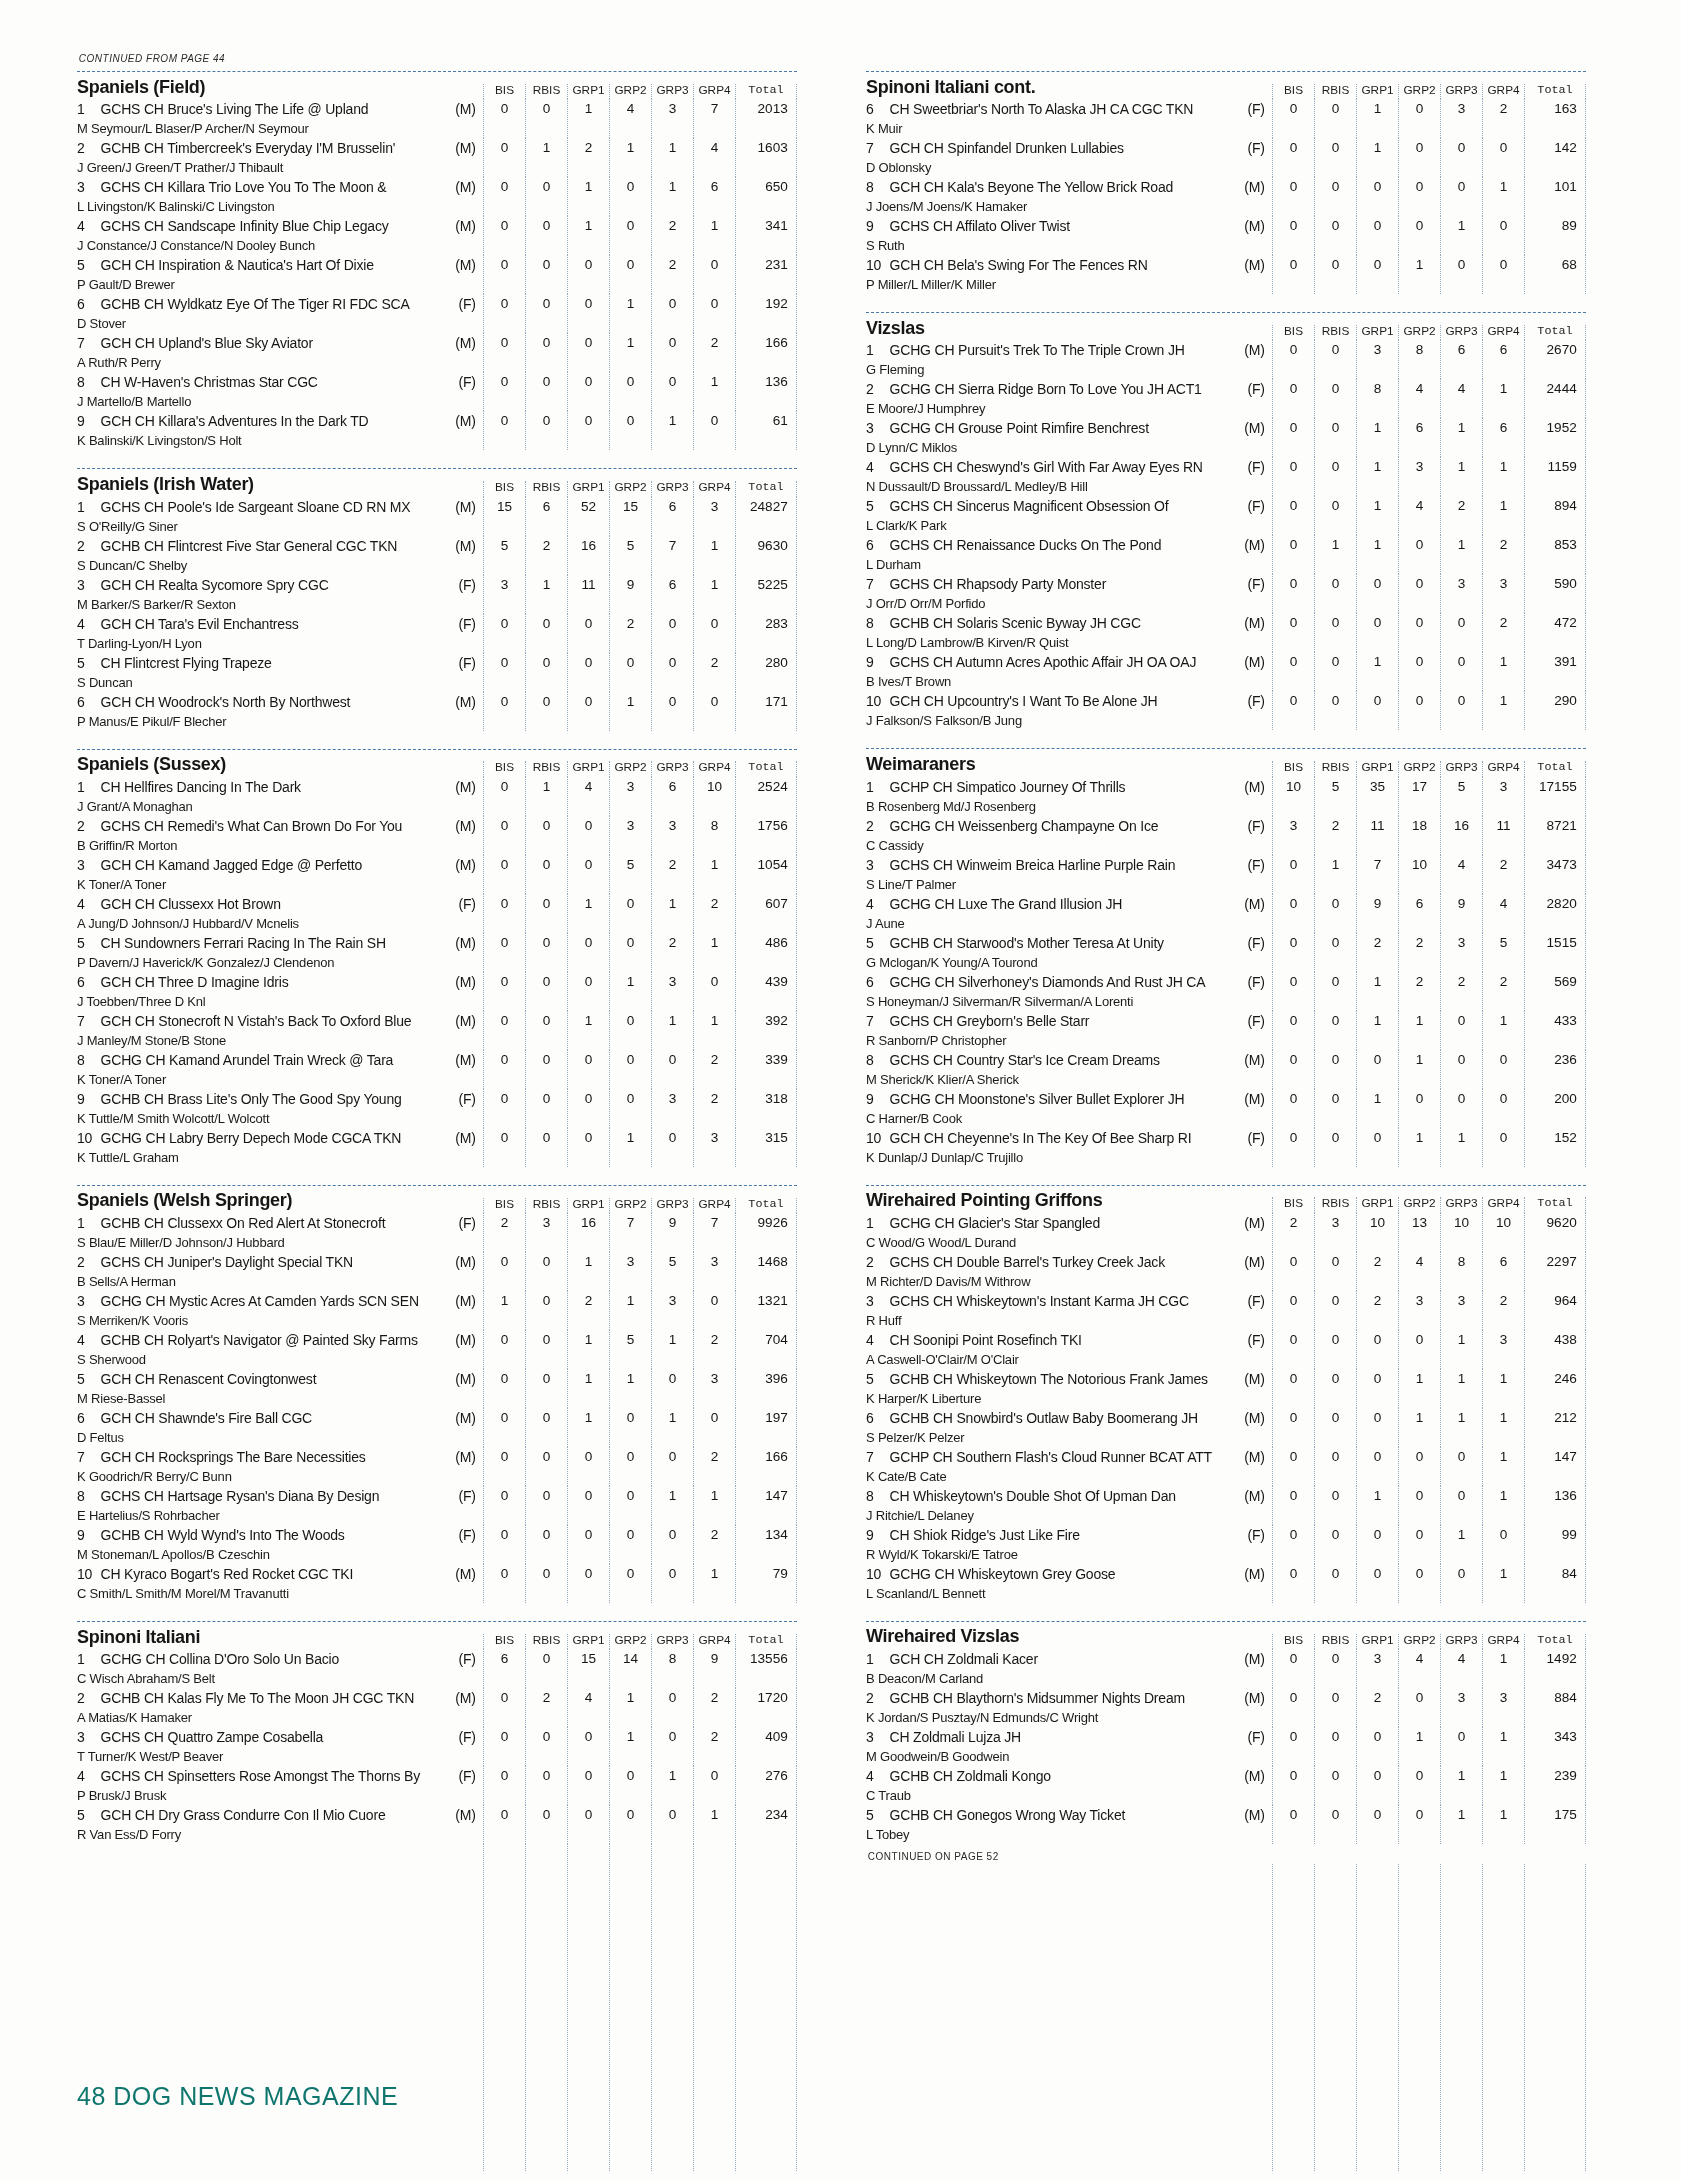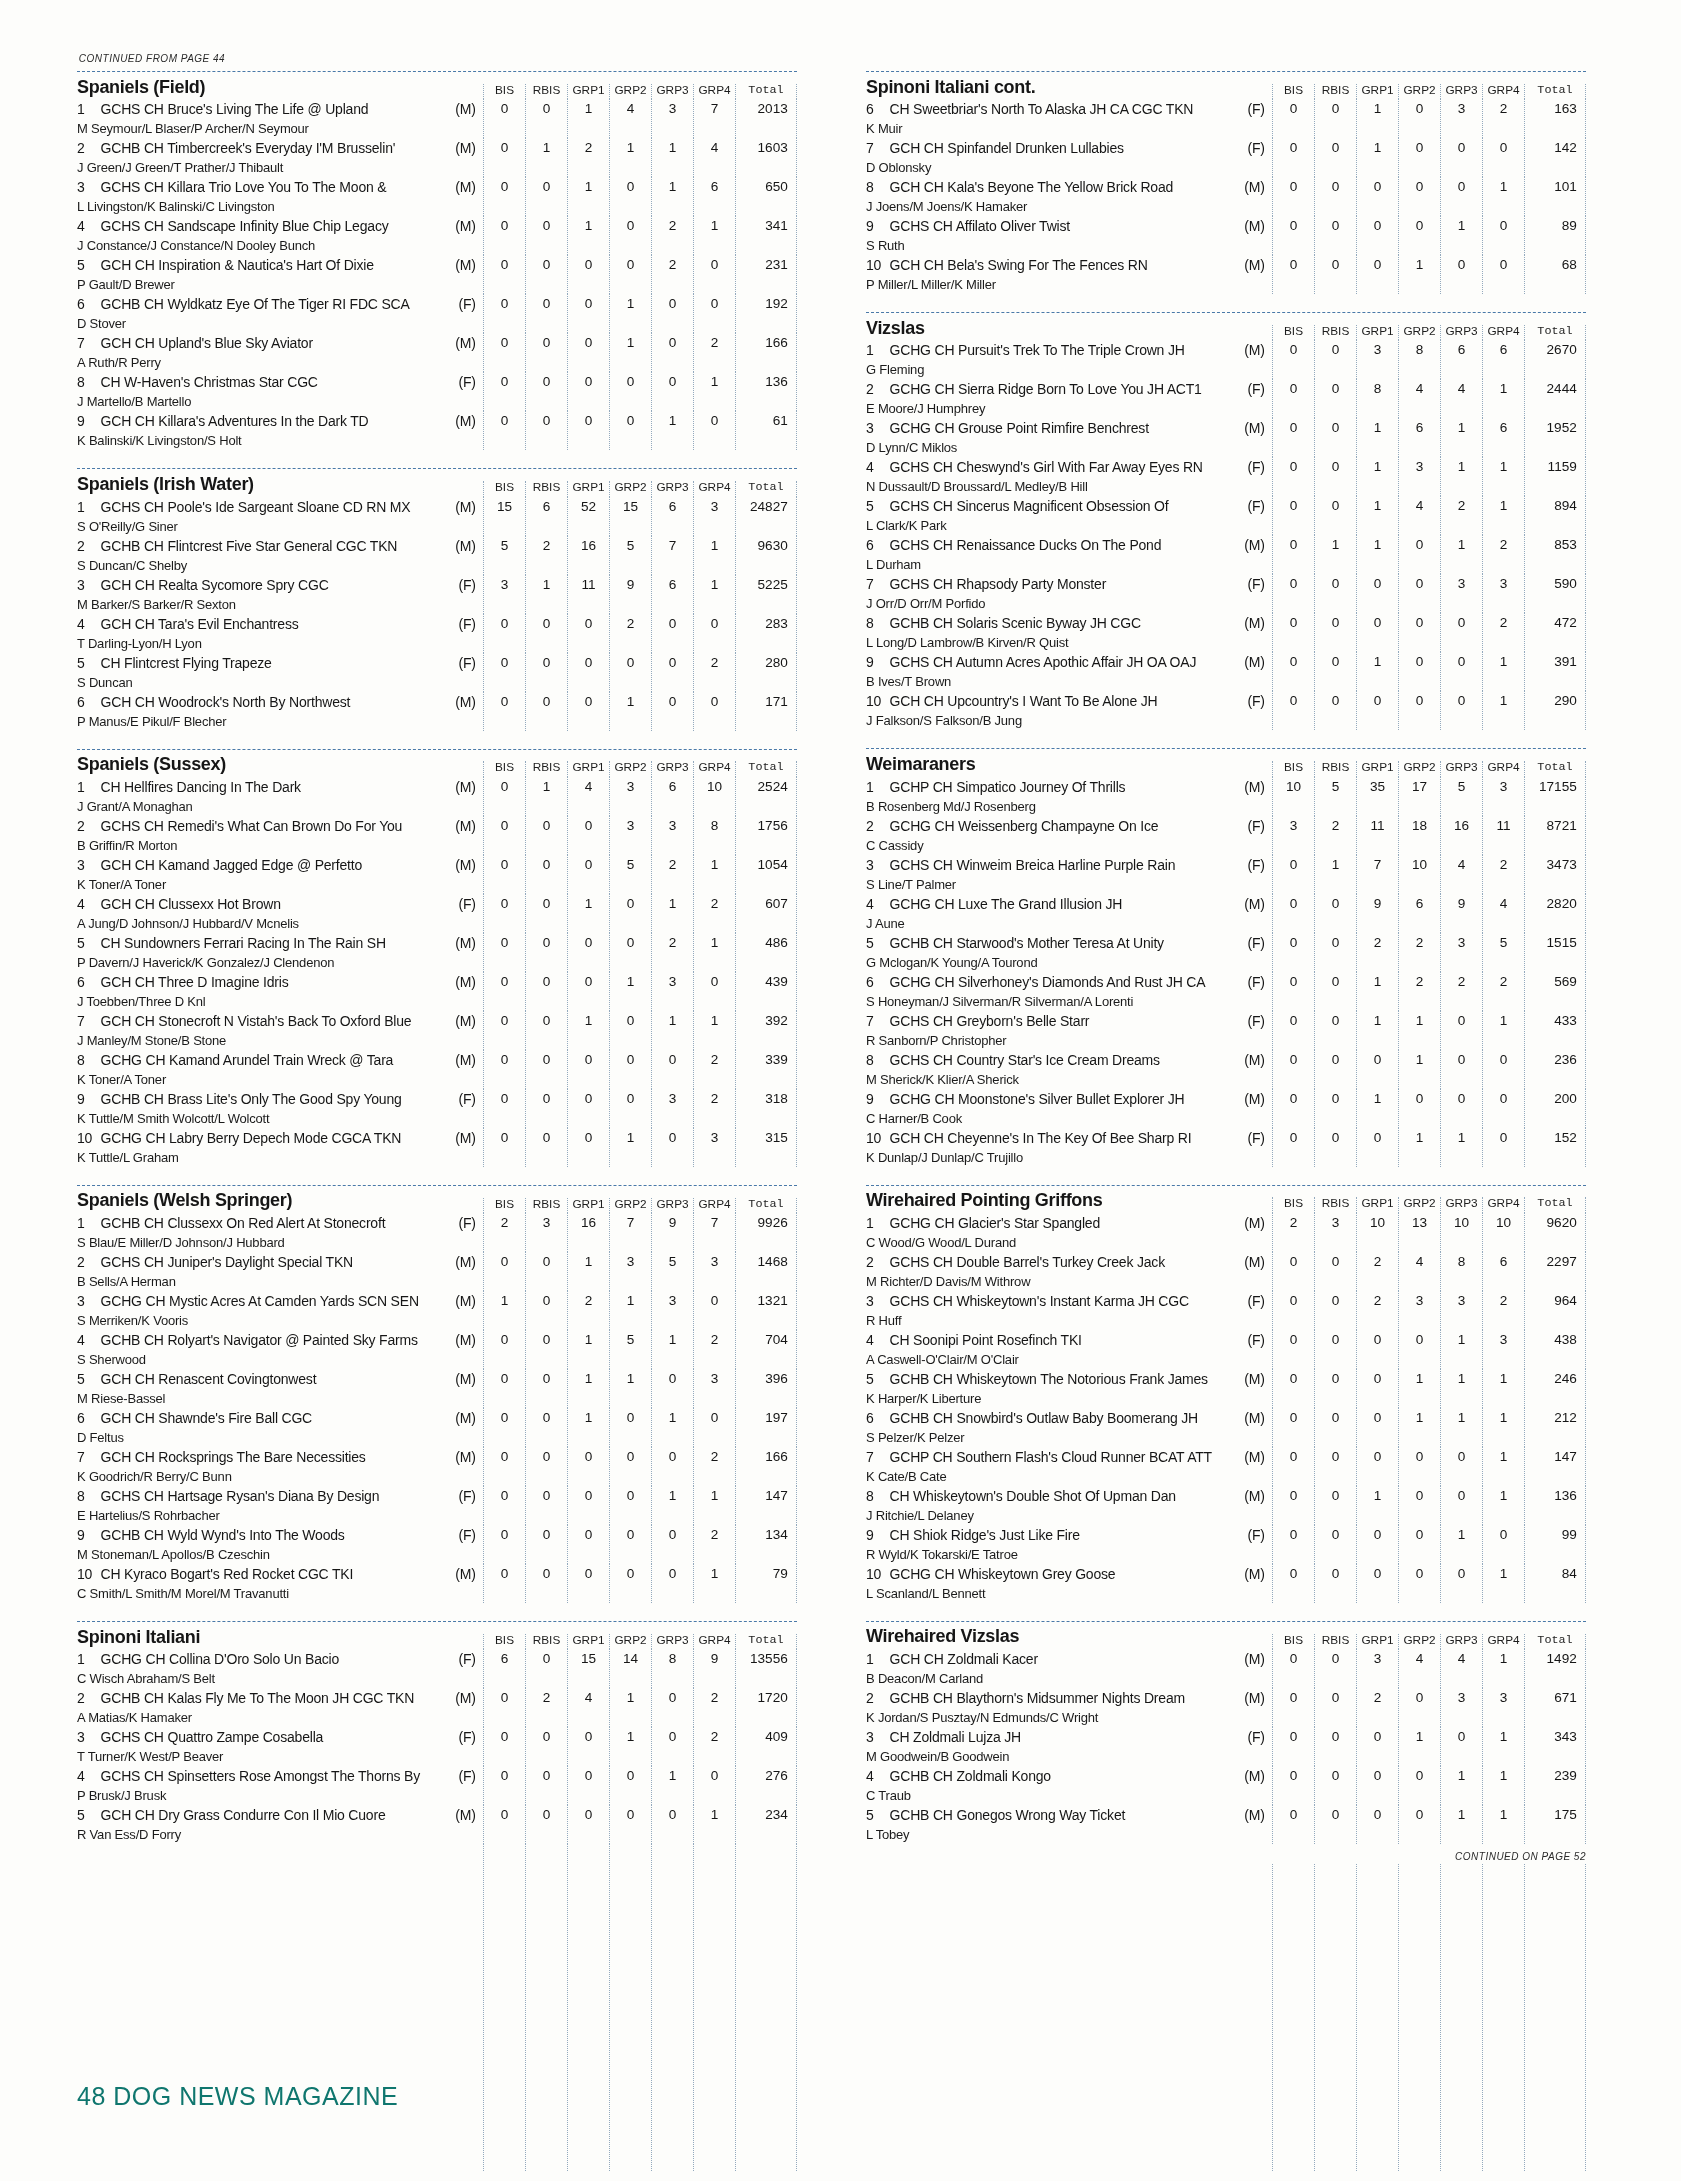--- a/index.html
+++ b/index.html
@@ -17,22 +17,22 @@
   }
   .col{position:absolute;top:53px;bottom:11px;display:flex;flex-direction:column;}
   .col-left{left:77px;width:720px;}
   .col-right{left:866px;width:720px;}
 
   .continued-note{
     font-size:10px;font-style:italic;letter-spacing:0.5px;color:#2a2a2a;
     margin:0 0 5.5px 1.8px;line-height:12.7px;
   }
   .continued-on{
-    font-size:10px;font-style:italic;letter-spacing:0.5px;color:#2a2a2a;
-    margin:7.3px 0 0 1.8px;line-height:12.7px;text-align:right;
+    font-size:10px;letter-spacing:0.5px;color:#2a2a2a;
+    margin:7.3px 0 0 1.8px;line-height:12.7px;
   }
 
   .sections{display:block;}
   .section{margin-top:18px;}
   .col-left .sections .section:first-child{margin-top:0;}
 
   .section-header{display:flex;border-top:1.8px dashed var(--rule);align-items:flex-end;}
   .header-title{
     width:407px;box-sizing:border-box;
     font-size:18px;font-weight:bold;letter-spacing:-0.3px;
@@ -1695,21 +1695,21 @@
             </div>
             <div class="owner-line">K Jordan/S Pusztay/N Edmunds/C Wright</div>
           </div>
           <div class="stat-grid">
             <div class="scell">0</div>
             <div class="scell">0</div>
             <div class="scell">2</div>
             <div class="scell">0</div>
             <div class="scell">3</div>
             <div class="scell">3</div>
-            <div class="scell total">671</div>
+            <div class="scell total">884</div>
           </div>
         </div>
         <div class="entry">
           <div class="entry-text">
             <div class="name-line">
               <div class="rank">3</div>
               <div class="dog-name">CH Zoldmali Lujza JH</div>
               <div class="sex">(F)</div>
             </div>
             <div class="owner-line">M Goodwein/B Goodwein</div>

